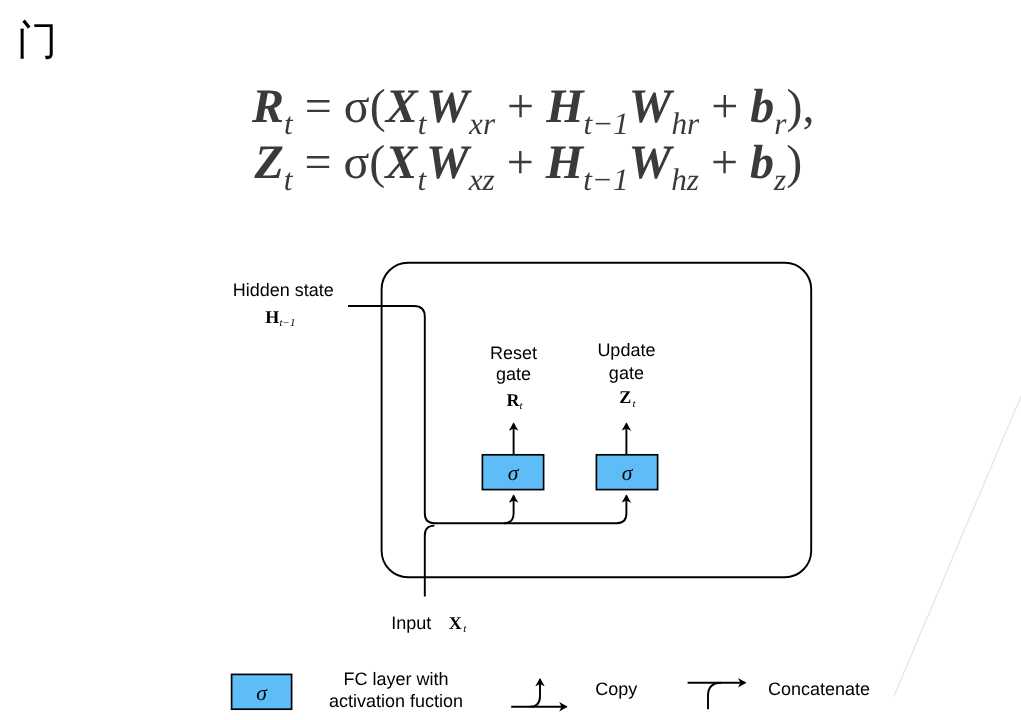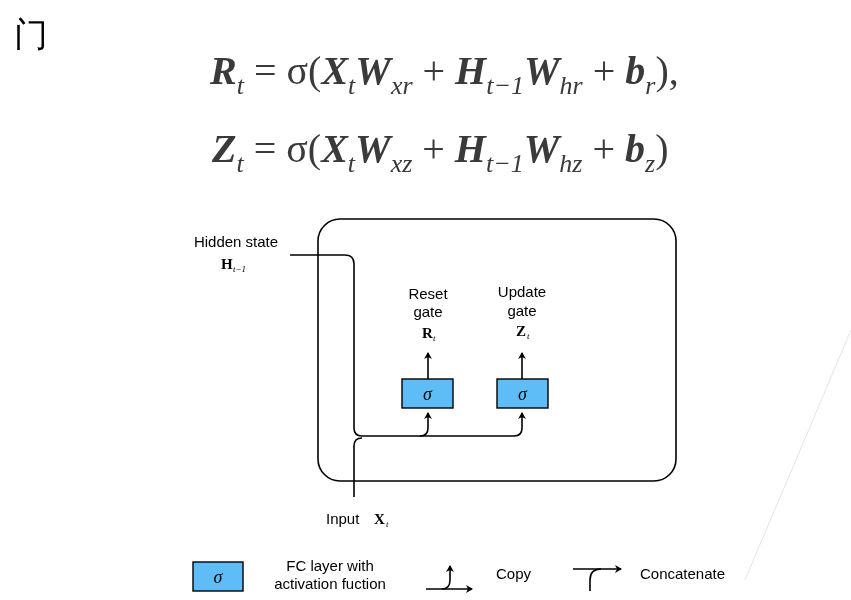--- a/index.html
+++ b/index.html
@@ -1,22 +1,22 @@
 <!DOCTYPE html>
 <html><head>
   <meta charset="utf-8">
   <style>
     html, body { margin: 0; padding: 0; background: #ffffff; }
     body { width: 851px; height: 600px; position: relative; overflow: hidden; font-family: "Liberation Sans", sans-serif; color: #000; }
     .title { position: absolute; left: 14px; top: 14px; font-family: "DejaVu Sans", sans-serif; font-size: 34px; line-height: 40px; }
     .eq { position: absolute; left: 210px; font-family: "Liberation Serif", serif; font-size: 40px; color: #3a3a3a; white-space: nowrap; line-height: 46px; }
     .eq b { font-weight: bold; font-style: italic; }
     .eq sub { font-size: 26px; font-style: italic; vertical-align: -10px; line-height: 0; }
-    .eq1 { top: 48px; }
-    .eq2 { top: 126px; left: 212px; }
+    .eq1 { top: 66px; }
+    .eq2 { top: 112px; left: 212px; }
     svg { position: absolute; left: 0; top: 0; }
     .lbl { font-family: "Liberation Sans", sans-serif; font-size: 15px; fill: #000; }
     .mathlbl { font-family: "Liberation Serif", serif; font-weight: bold; font-size: 15px; fill: #000; }
     .mathsub { font-family: "Liberation Serif", serif; font-style: italic; font-size: 9px; fill: #000; }
     .sig { font-family: "Liberation Serif", serif; font-style: italic; font-size: 18px; fill: #000; }
   </style>
 </head>
 <body>
 
 <div class="title">门</div>

